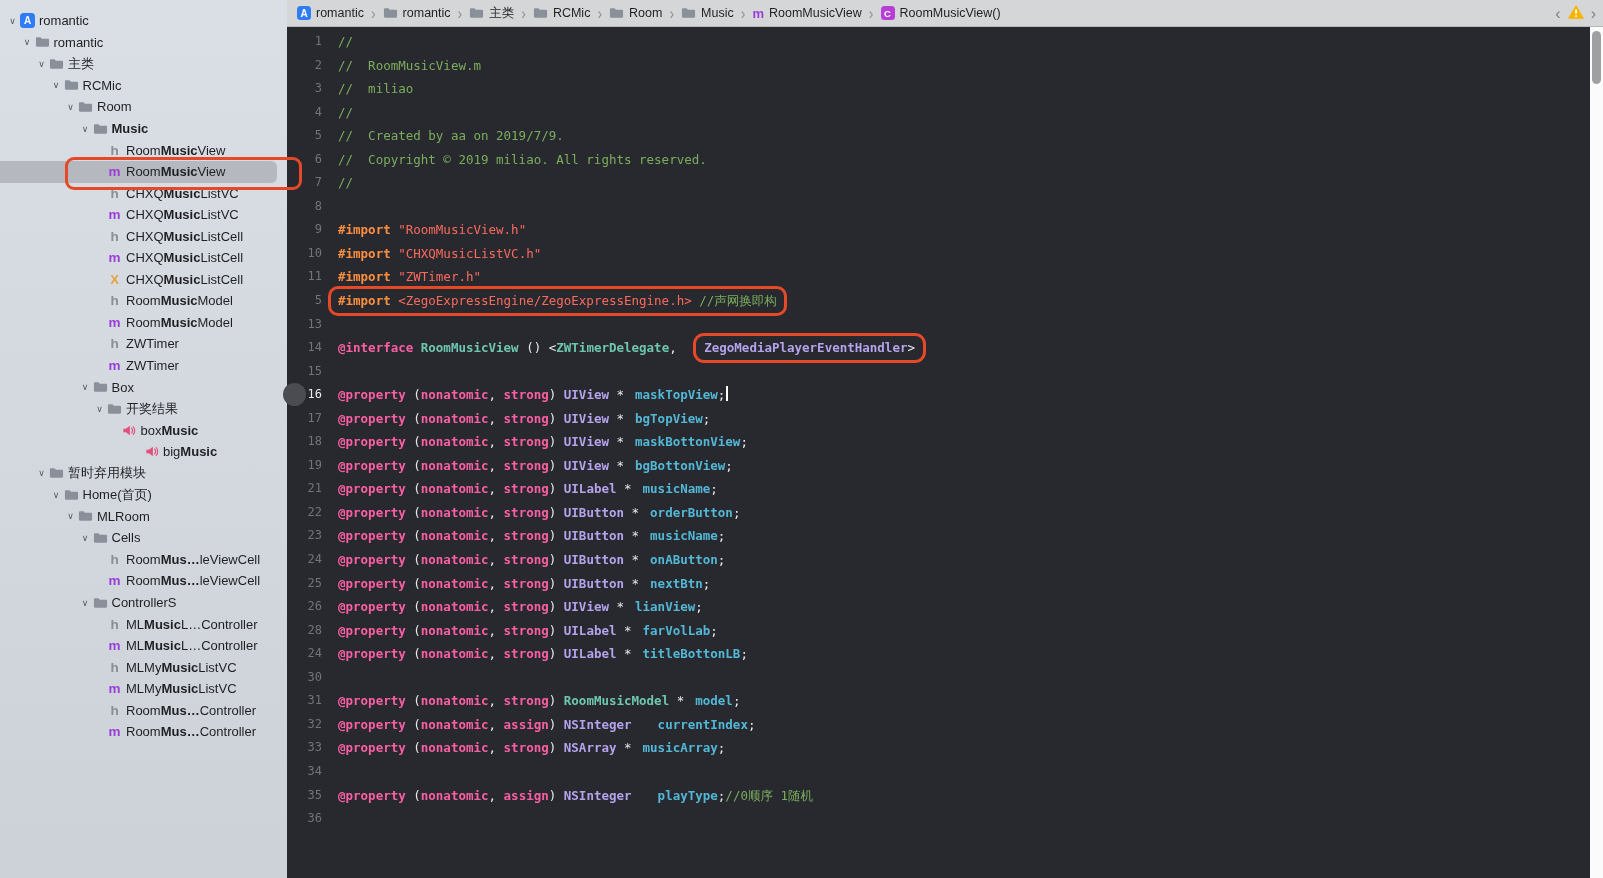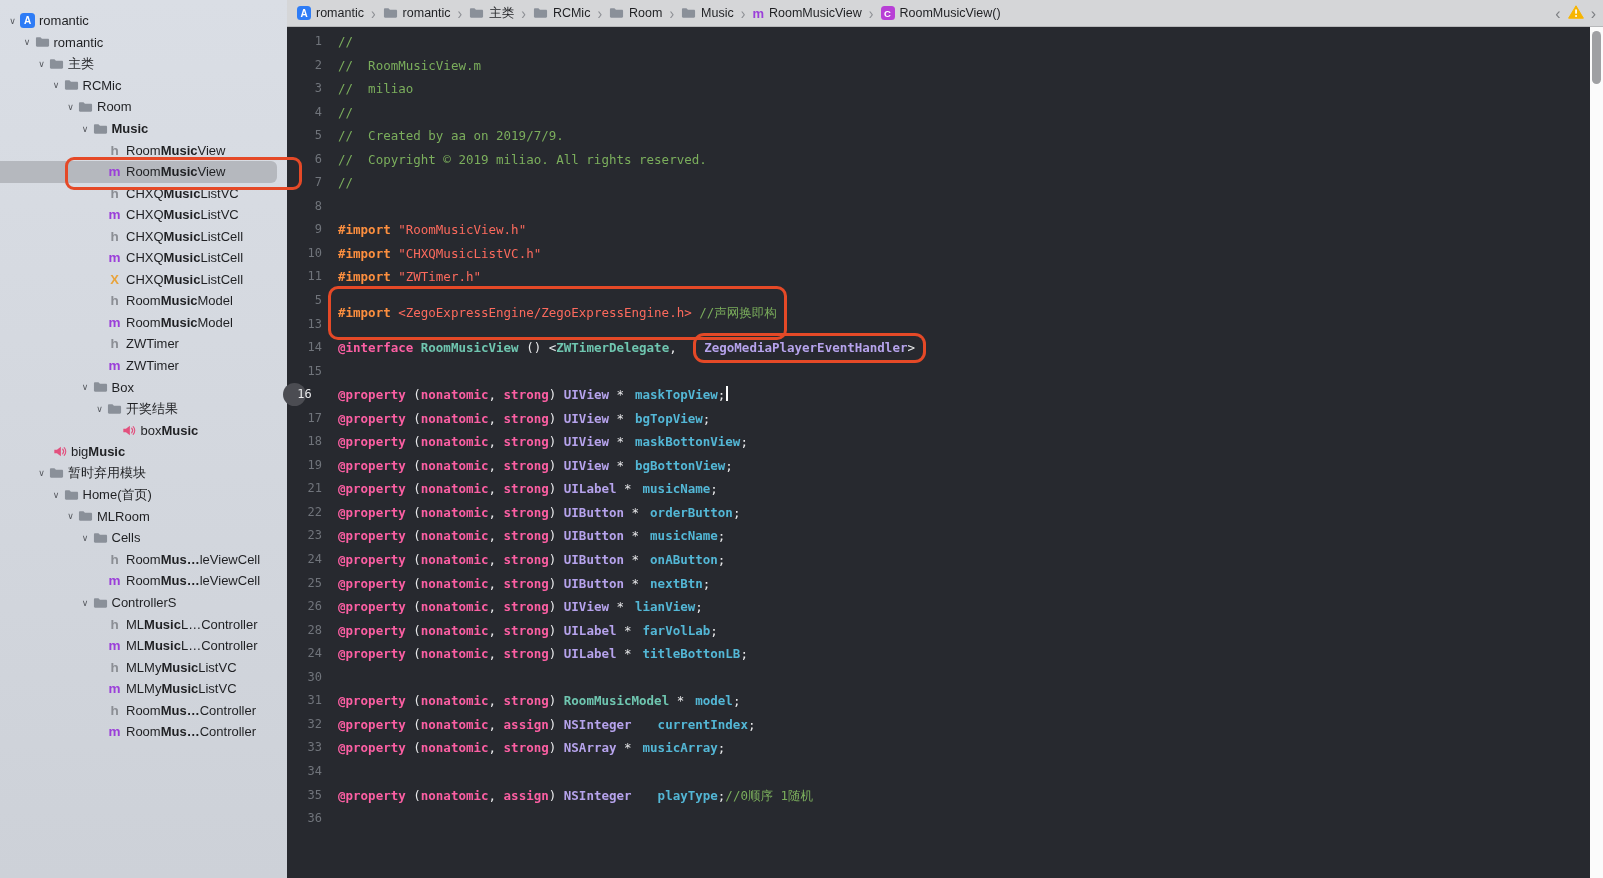--- a/index.html
+++ b/index.html
@@ -36,32 +36,32 @@
       color:#fff;font-size:9.5px;font-weight:bold;display:inline-flex;align-items:center;justify-content:center;}
   #jumpnav{position:absolute;right:7px;top:0;height:27px;display:flex;align-items:center;gap:7px;}
   .navarrow{color:#7E8084;font-size:16px;line-height:1;}
 
   
   #editor{position:absolute;left:287px;top:27px;width:1303px;height:851px;
           background:var(--c-editor_bg,#27292F);font-family:"DejaVu Sans Mono",monospace;
           font-size:12.5px;padding-top:3px;box-sizing:border-box;}
   .crow{height:23.55px;line-height:23.55px;white-space:pre;display:flex;position:relative;z-index:1;}
   .ln{width:35px;flex:none;text-align:right;color:var(--c-line_number,#70747B);font-size:12px;}
-  .ln.cur{color:var(--c-line_number_current,#E9E9EB);text-align:center;}
+  .ln.cur{color:var(--c-line_number_current,#E9E9EB);}
   .codetext{margin-left:16px;}
   .com{color:var(--c-comment,#7BAE5C);}
   .pre{color:var(--c-preprocessor,#FD8F3F);font-weight:bold;}
   .str{color:var(--c-string,#FC6A5D);}
   .kw{color:var(--c-keyword,#FC5FA3);font-weight:bold;}
   .fw{color:var(--c-framework_type,#B6A3EC);font-weight:bold;}
   .proj{color:var(--c-project_type,#6FC6B0);font-weight:bold;}
   .decl{color:var(--c-declaration,#53B7D6);font-weight:bold;margin-left:11px;}
   .plain{color:var(--c-plain,#E8E9EB);}
   .annot-line{display:inline-block;box-shadow:0 0 0 3px var(--c-annotation,#E54927);
-              border-radius:7px;padding:12px 7px;margin-left:-7px;}
+              border-radius:7px;padding:0 7px;margin-left:-7px;}
   .annot-box{display:inline-block;box-shadow:0 0 0 3px var(--c-annotation,#E54927);
              border-radius:8px;padding:0 8px;margin-left:12px;}
   .cursor{display:inline-block;width:2px;height:15px;background:#FFFFFF;vertical-align:-2px;margin-left:1px;}
   #bpdot{position:absolute;left:-4px;top:356px;width:23px;height:23px;border-radius:50%;
          background:#4B4C52;z-index:0;}
 
   
   #annot-sidebar{position:absolute;left:65px;top:157px;width:231px;height:27px;
                  border:3px solid var(--c-annotation,#E54927);border-radius:9px;z-index:30;pointer-events:none;}
   #scrollstrip{position:absolute;left:1590px;top:27px;width:13px;height:851px;background:#FBFBFB;}
@@ -211,21 +211,21 @@
       </div>
       <div class="trow" style="padding-left: 120.5px;">
         <span class="ficon">
           <svg width="14" height="13" viewBox="0 0 16 14">
             <path d="M1.5 5h3L9 1.6v10.8L4.5 9h-3z" fill="#E2517E"></path>
             <path d="M11 4.3a4 4 0 0 1 0 5.4 M12.8 2.6a6.4 6.4 0 0 1 0 8.8" stroke="#E2517E" stroke-width="1.3" fill="none" stroke-linecap="round"></path>
           </svg>
         </span>
         <span class="tlabel"><span>box</span><span class="b">Music</span></span>
       </div>
-      <div class="trow" style="padding-left: 51px;">
+      <div class="trow" style="padding-left: 115px; margin-left: 28px;">
         <span class="ficon">
           <svg width="14" height="13" viewBox="0 0 16 14">
             <path d="M1.5 5h3L9 1.6v10.8L4.5 9h-3z" fill="#E2517E"></path>
             <path d="M11 4.3a4 4 0 0 1 0 5.4 M12.8 2.6a6.4 6.4 0 0 1 0 8.8" stroke="#E2517E" stroke-width="1.3" fill="none" stroke-linecap="round"></path>
           </svg>
         </span>
         <span class="tlabel"><span>big</span><span class="b">Music</span></span>
       </div>
       <div class="trow" style="padding-left: 35px;">
         <span class="chev">∨</span>

